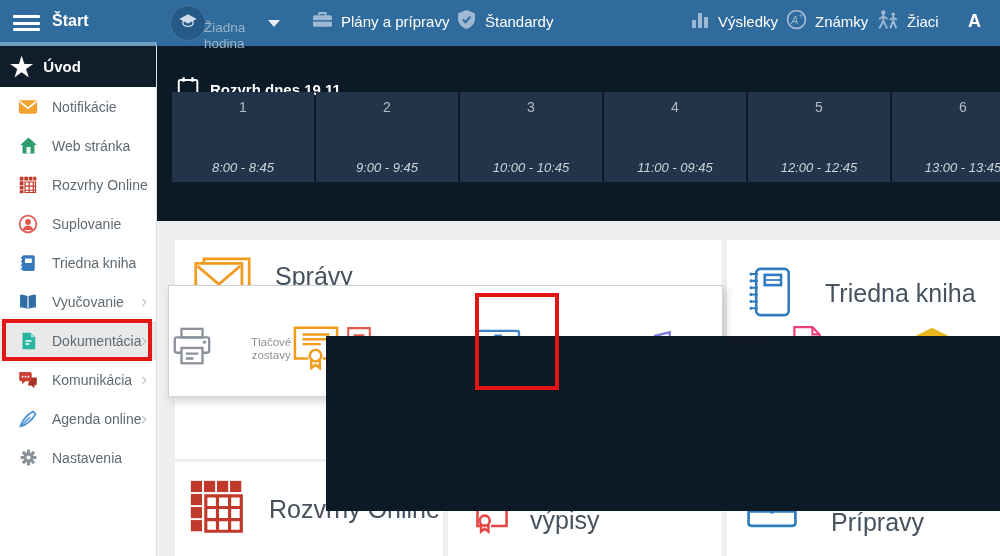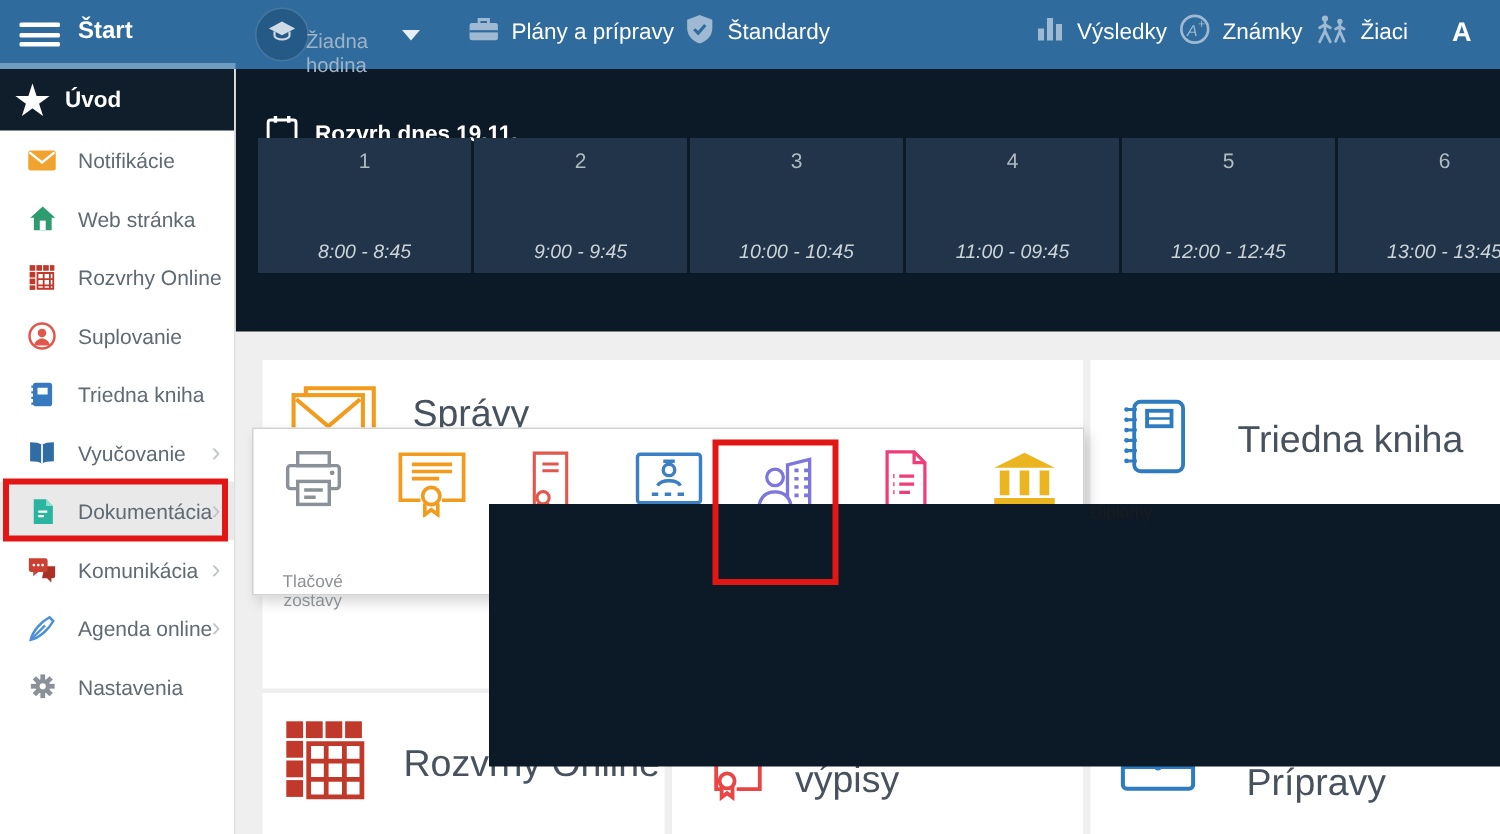--- a/index.html
+++ b/index.html
@@ -58,21 +58,21 @@
   .t-znamky{top:352px;height:103px;}
   .t-plany{top:460px;height:96px;}
   .t-bottom{top:462px;height:94px;display:flex;align-items:center;}
   .t-rozvrhy{left:175px;width:268px;padding-left:14px;gap:24px;}
   .t-vysved{left:448px;width:274px;padding-left:24px;gap:18px;}
   .two-line{line-height:23px;}
 
   
   .flyout{position:absolute;left:168px;top:285px;width:555px;height:112px;background:#fff;
           border:1px solid #d2d2d2;box-shadow:3px 4px 9px rgba(0,0,0,0.18);display:flex;z-index:25;}
-  .fly-item{flex:1 1 0;display:flex;flex-direction:column;align-items:center;padding-top:12px;cursor:pointer;gap:36px;}
+  .fly-item{flex:1 1 0;display:flex;flex-direction:row;align-items:center;padding-top:12px;cursor:pointer;gap:36px;}
   .fly-ico{height:48px;display:flex;align-items:center;justify-content:center;}
   .fly-label{margin-top:4px;font-size:11.5px;line-height:13px;color:#8c9196;text-align:center;}
   .fly-label.dark{color:#1c1c1c;}
 
   
   .redbox{position:absolute;border:4px solid #e31616;pointer-events:none;}
   .rb-sidebar{left:2px;top:319px;width:150px;height:42px;z-index:40;}
   .rb-flyout{left:306px;top:7px;width:84px;height:97px;z-index:5;}
 </style>
 </head>

